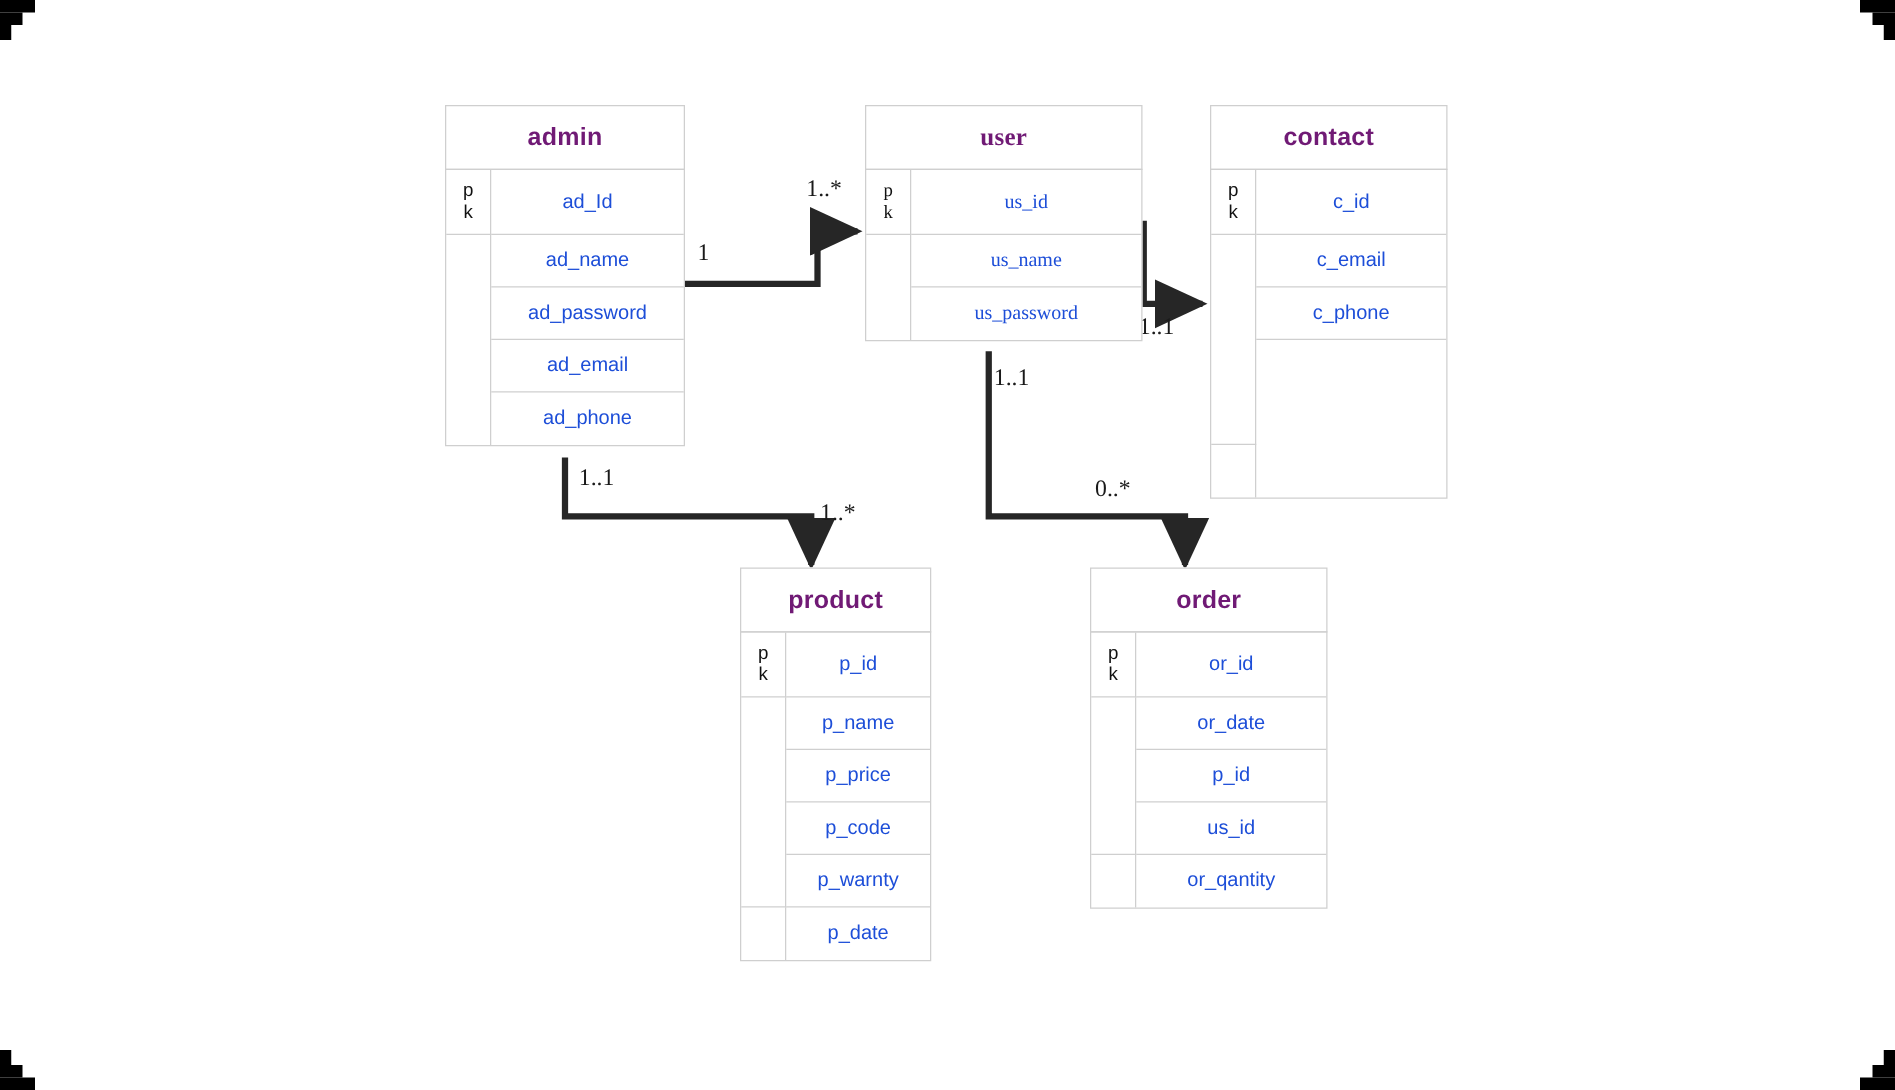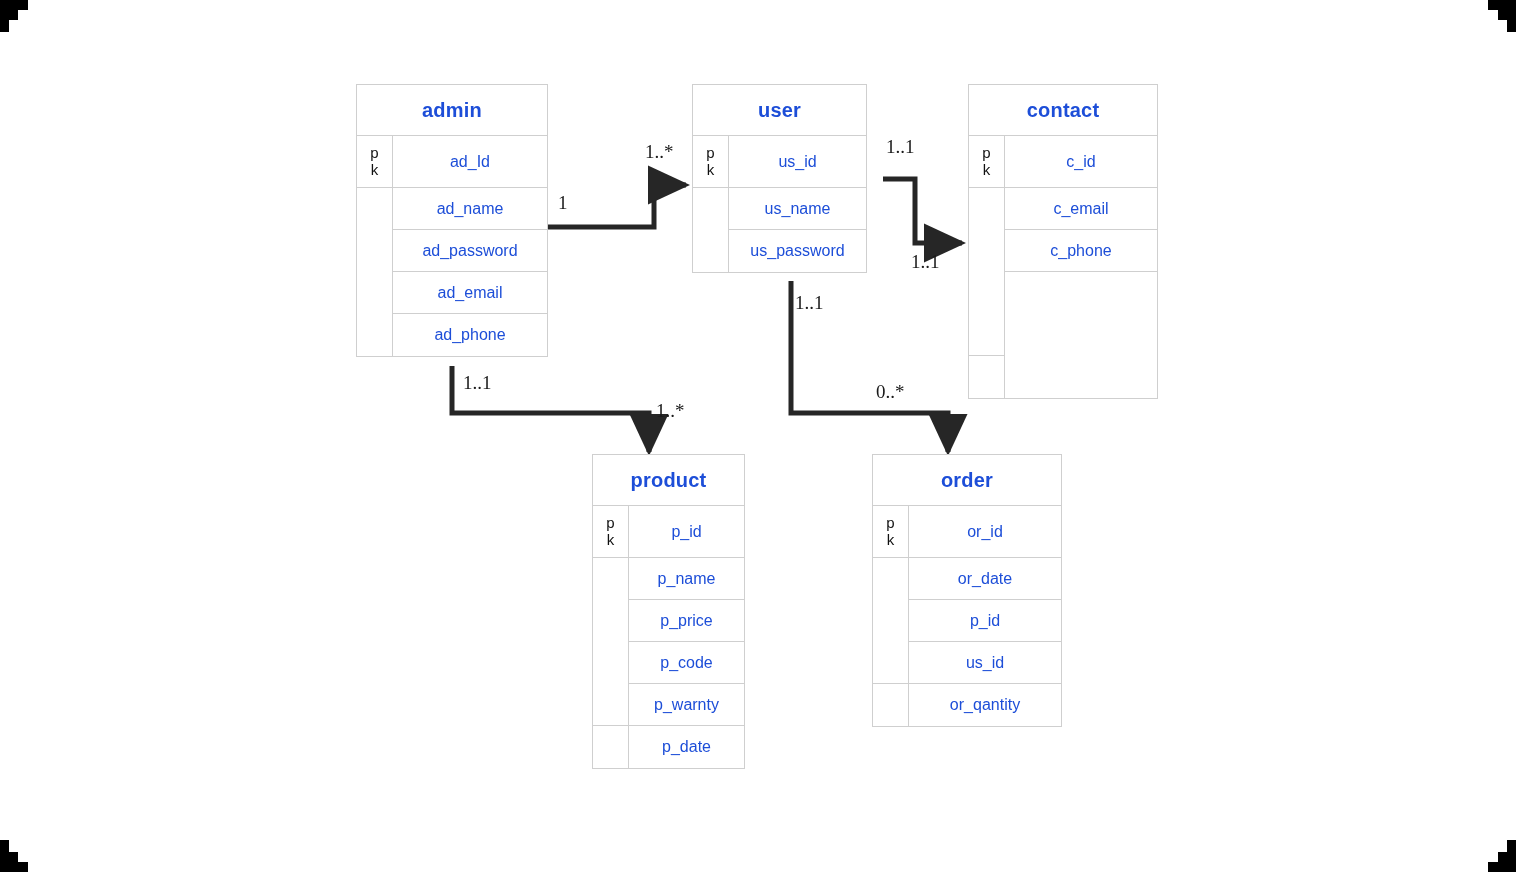--- a/index.html
+++ b/index.html
@@ -45,21 +45,21 @@
   .entity-title {
     box-sizing: border-box;
     border: 1px solid #cfcfcf;
     background: #ffffff;
     height: 52px;
     display: flex;
     align-items: center;
     justify-content: center;
     font-weight: bold;
     font-size: 20px;
-    color: #1d4ed8;
+    color: #701a75;
     letter-spacing: 0.2px;
   }
   .entity-body {
     position: relative;
     box-sizing: border-box;
     display: flex;
     border-left: 1px solid #cfcfcf;
     border-right: 1px solid #cfcfcf;
     border-bottom: 1px solid #cfcfcf;
     border-top: 1px solid #cfcfcf;
@@ -200,21 +200,21 @@
       <div class="attr-col">
         <div class="attr-cell first">ad_Id</div>
         <div class="attr-cell">ad_name</div>
         <div class="attr-cell">ad_password</div>
         <div class="attr-cell">ad_email</div>
         <div class="attr-cell last">ad_phone</div>
       </div>
     </div>
   </div>
 
-  <div class="entity" style="left:692px; top:84px; width:175px;">
+  <div class="entity" style="left:692px; top:84px; width:222px;font-family:Liberation Serif, serif;">
     <div class="entity-title">user</div>
     <div class="entity-body">
       <div class="key-col">
         <div class="key-cell" style="height:52px;">
           <span class="pk-glyph">p
 k</span>
         </div>
         <div class="key-cell last" style="height:84px;"></div>
       </div>
       <div class="attr-col">

